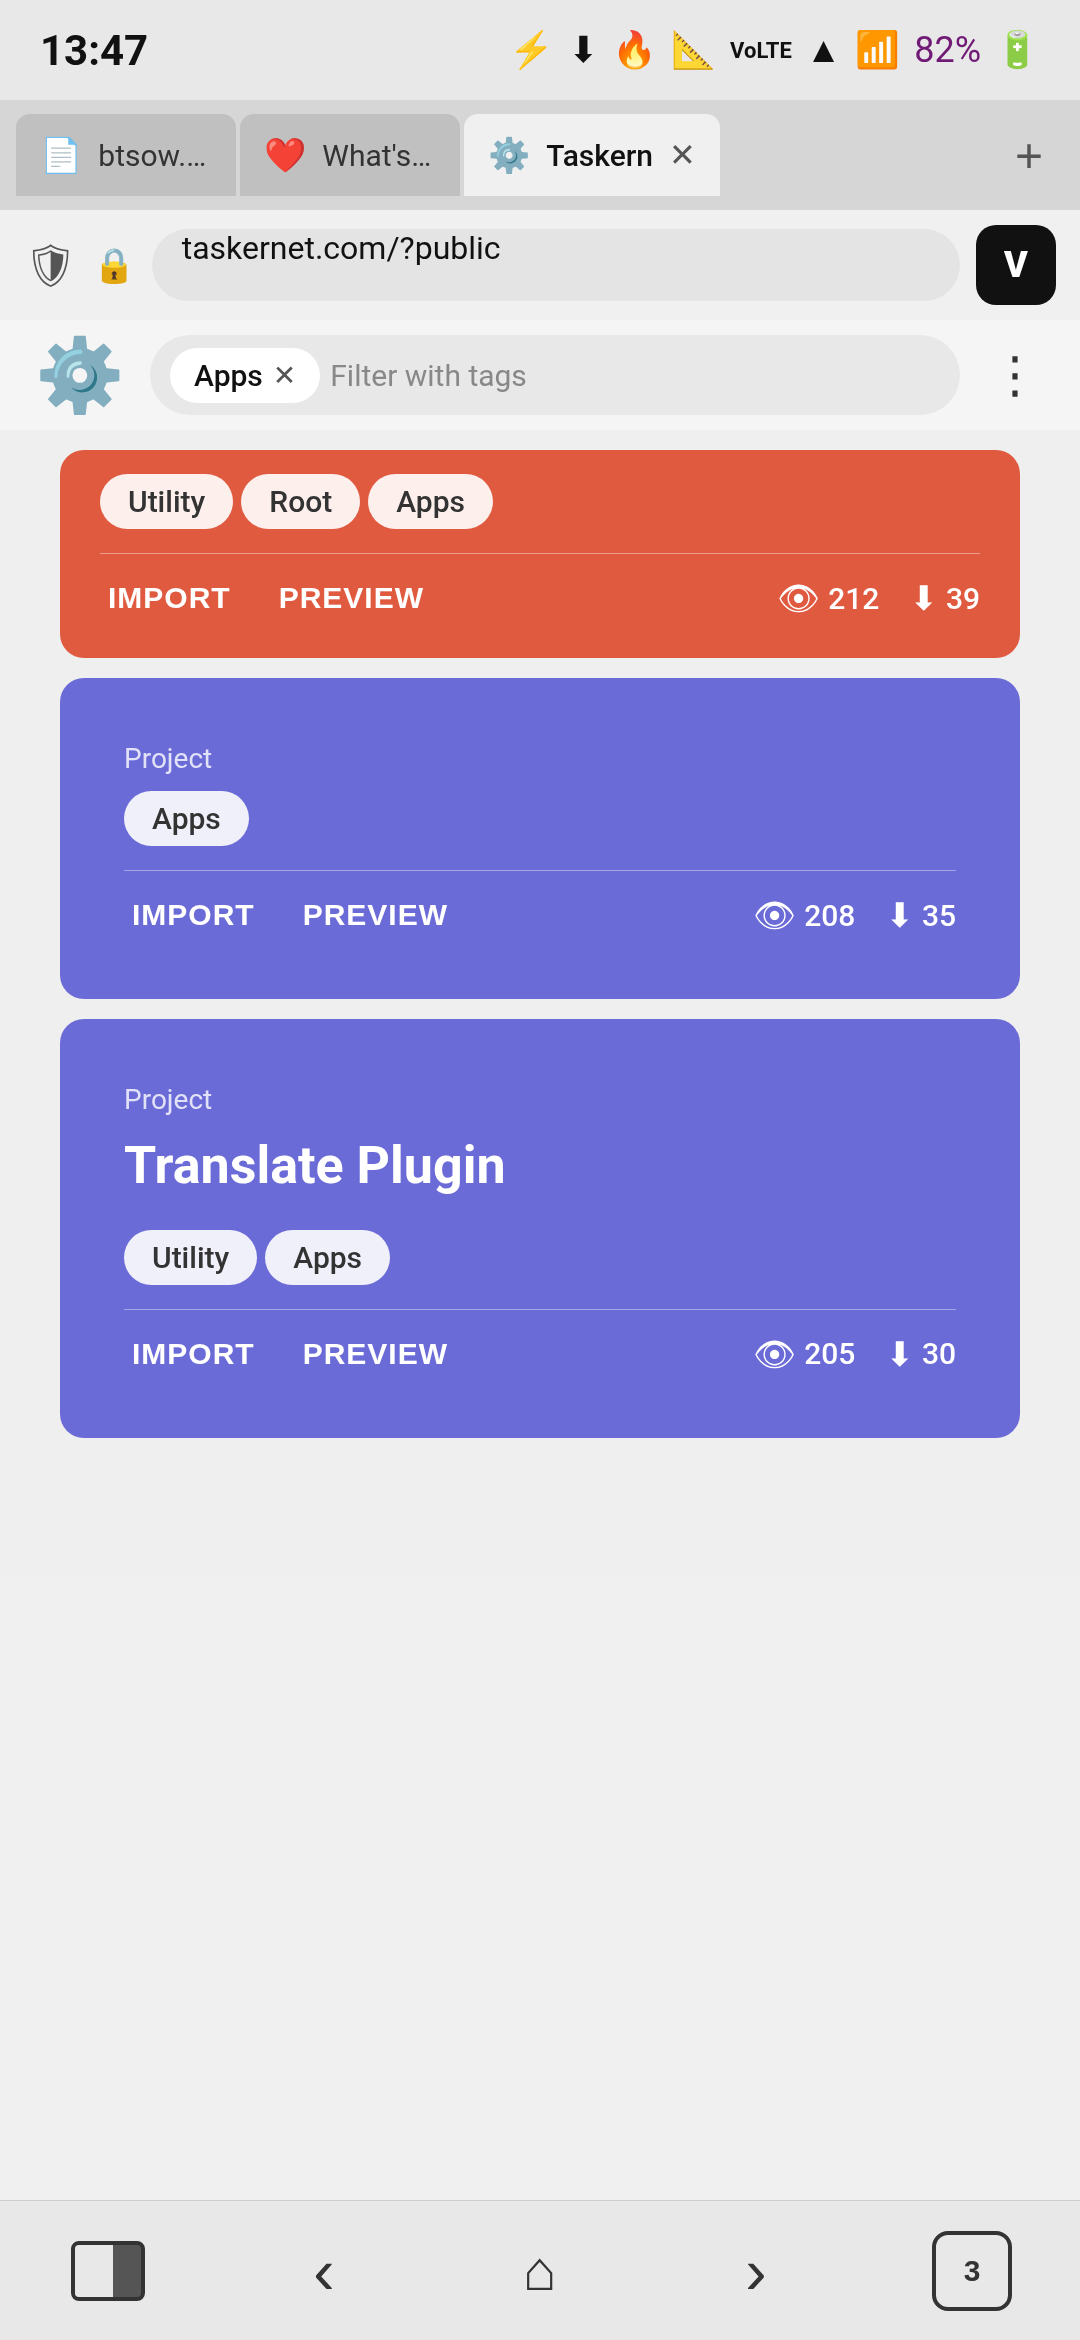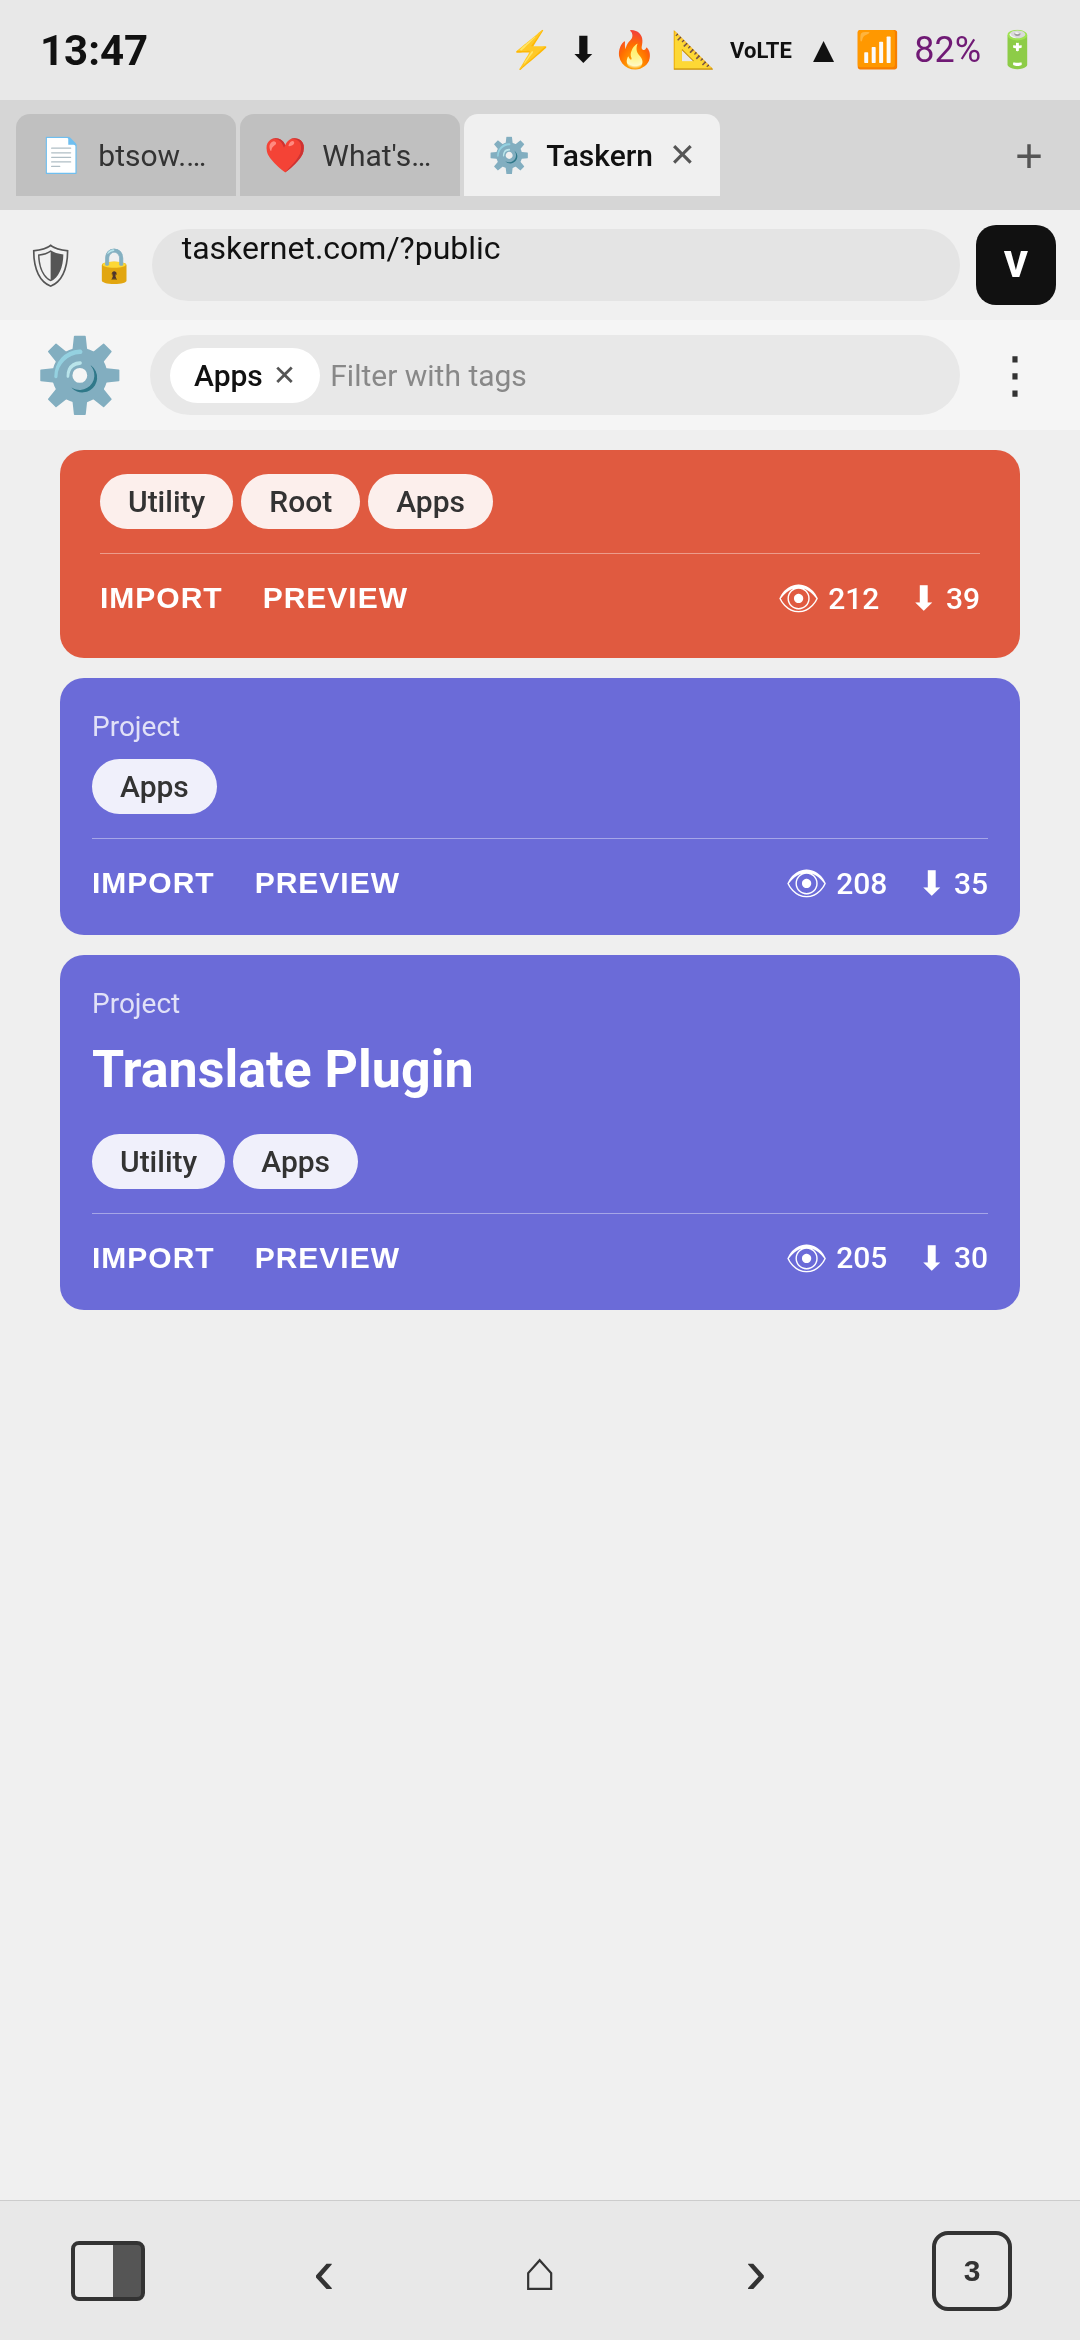--- a/index.html
+++ b/index.html
@@ -245,20 +245,21 @@
       gap: 40px;
     }
     .card-action-btn {
       font-size: 30px;
       font-weight: 700;
       color: white;
       letter-spacing: 1px;
       cursor: pointer;
       background: none;
       border: none;
+      margin-left: 8px;
     }
     .card-stats {
       display: flex;
       align-items: center;
       gap: 30px;
     }
     .card-stat {
       display: flex;
       align-items: center;
       gap: 8px;
@@ -267,21 +268,21 @@
       font-weight: 500;
     }
     .stat-icon {
       font-size: 34px;
     }
 
     
     .card {
       margin: 20px 60px;
       border-radius: 24px;
-      padding: 32px;
+      padding: 64px;
       color: white;
     }
     .card-purple { background: #6B6BD8; }
     .card-type {
       font-size: 28px;
       color: rgba(255,255,255,0.8);
       margin-bottom: 16px;
       font-weight: 400;
     }
     .card-title {

